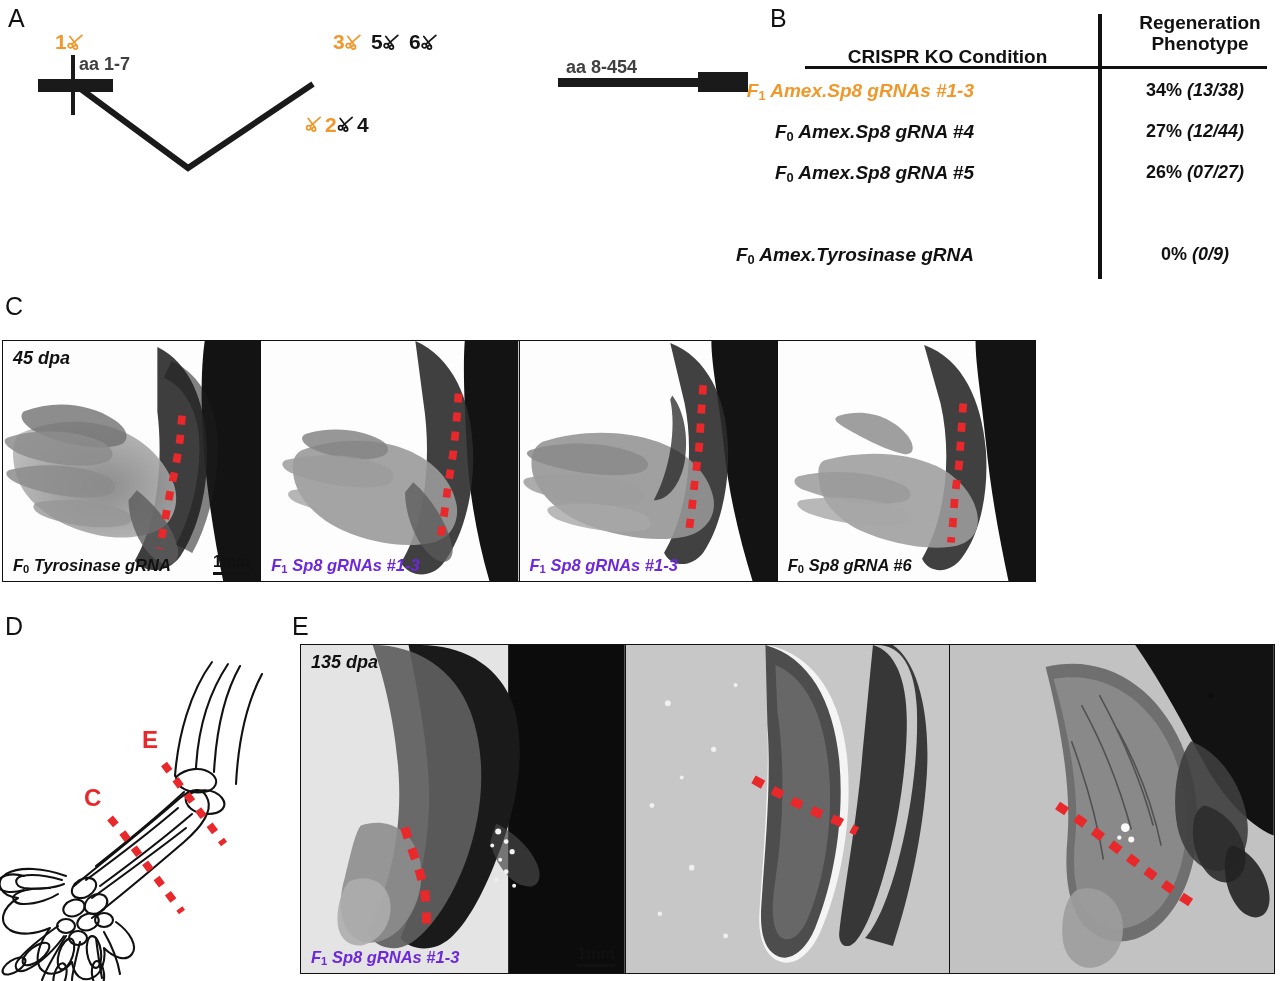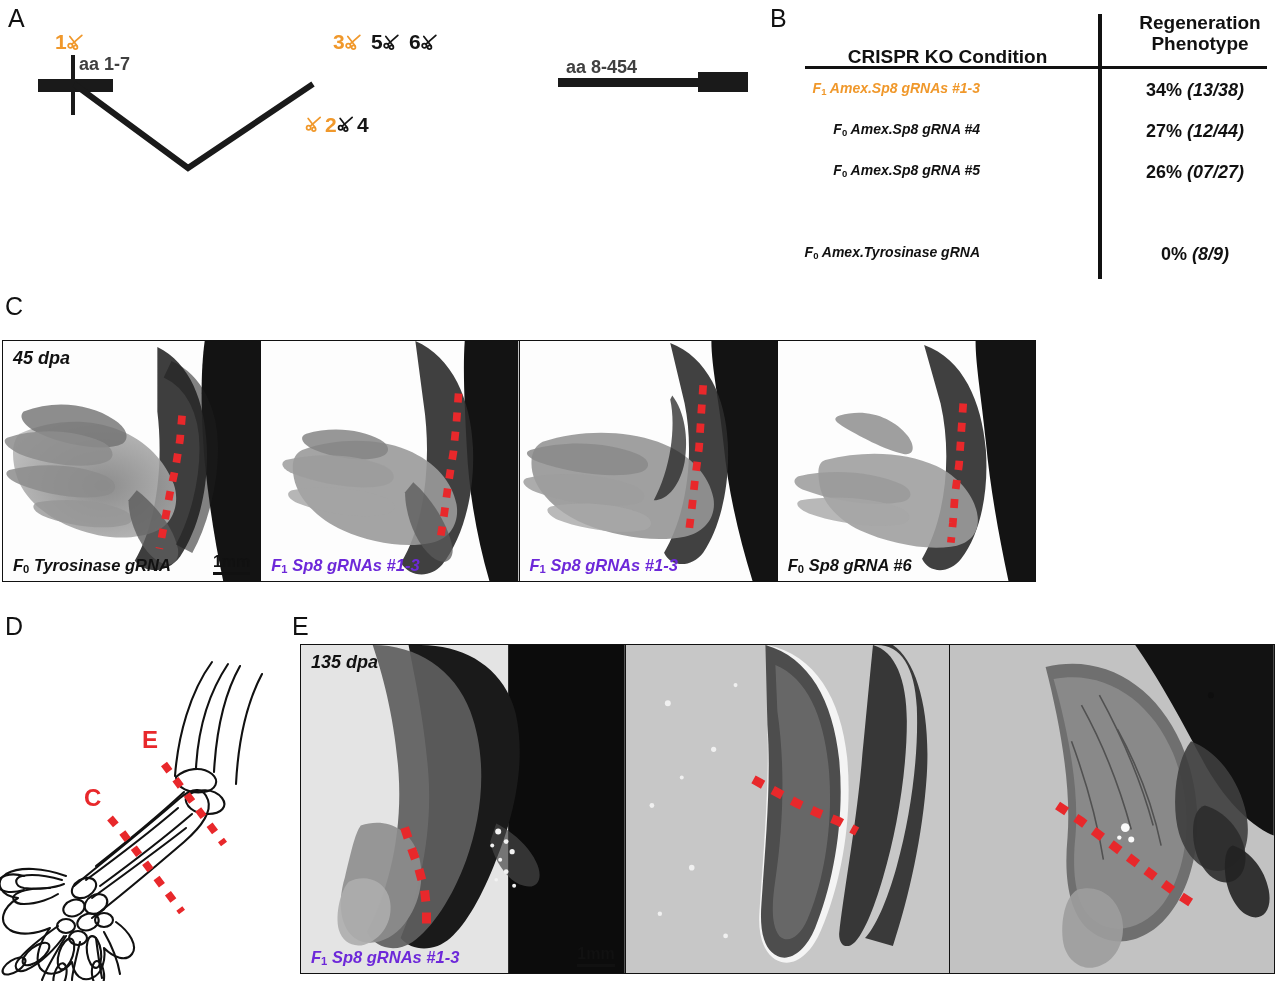--- a/index.html
+++ b/index.html
@@ -29,22 +29,22 @@
   
   #panelB{left:765px;top:0;width:515px;height:290px;}
   .tbl{position:absolute;left:40px;top:8px;width:465px;}
   .tbl-head{position:relative;height:52px;}
   .th{position:absolute;font-weight:bold;font-size:19px;text-align:center;line-height:1.12;color:#111;}
   .th-cond{left:0px;width:285px;top:38px;}
   .th-phen{left:300px;width:190px;top:4px;}
   .hrule{position:absolute;left:0px;top:58px;width:462px;height:2.5px;background:#111;}
   .vrule{position:absolute;left:293px;top:6px;width:3.5px;height:265px;background:#111;}
   .trow{position:absolute;left:0;width:465px;height:38px;}
-  .tc-cond{position:absolute;right:276px;padding-right:14px;white-space:nowrap;
-           font-style:italic;font-weight:bold;font-size:14px;text-align:right;color:#111;}
+  .tc-cond{position:absolute;right:282px;padding-right:14px;white-space:nowrap;
+           font-style:italic;font-weight:bold;font-size:19px;text-align:right;color:#111;}
   .tc-val{position:absolute;left:300px;width:180px;text-align:center;white-space:nowrap;font-size:18px;color:#111;}
   .tc-val .pct{font-weight:bold;}
   .tc-val .frac{font-style:italic;font-weight:bold;}
   .row-hl .tc-cond{color:#f0982b;}
   sub{font-size:.68em;vertical-align:-.22em;font-style:normal;font-weight:bold;}
 
   
   #panelC{left:0;top:292px;width:1280px;height:300px;}
   .strip{position:absolute;border:1.6px solid #111;box-sizing:border-box;display:flex;background:#fff;}
   #stripC{left:2px;top:48px;width:1034px;height:242px;}
@@ -179,21 +179,21 @@
     </div>
 
     <div class="trow" style="top:154px;">
       <div class="tc-cond"><span>F</span><sub>0</sub> <span>Amex.Sp8 gRNA #5</span></div>
       <div class="tc-val"><span class="pct">26%</span> <span class="frac">(07/27)</span></div>
     </div>
 
 
     <div class="trow" style="top:236px;">
       <div class="tc-cond"><span>F</span><sub>0</sub> <span>Amex.Tyrosinase gRNA</span></div>
-      <div class="tc-val"><span class="pct">0%</span> <span class="frac">(8/9)</span></div>
+      <div class="tc-val"><span class="pct">0%</span> <span class="frac">(0/9)</span></div>
     </div>
   </div>
 </div>
 
 <div class="abs" id="panelC">
   <div class="abs panel-letter" style="left:5px;top:2px;">C</div>
 
   <div class="strip" id="stripC">
 
     <div class="cell">

